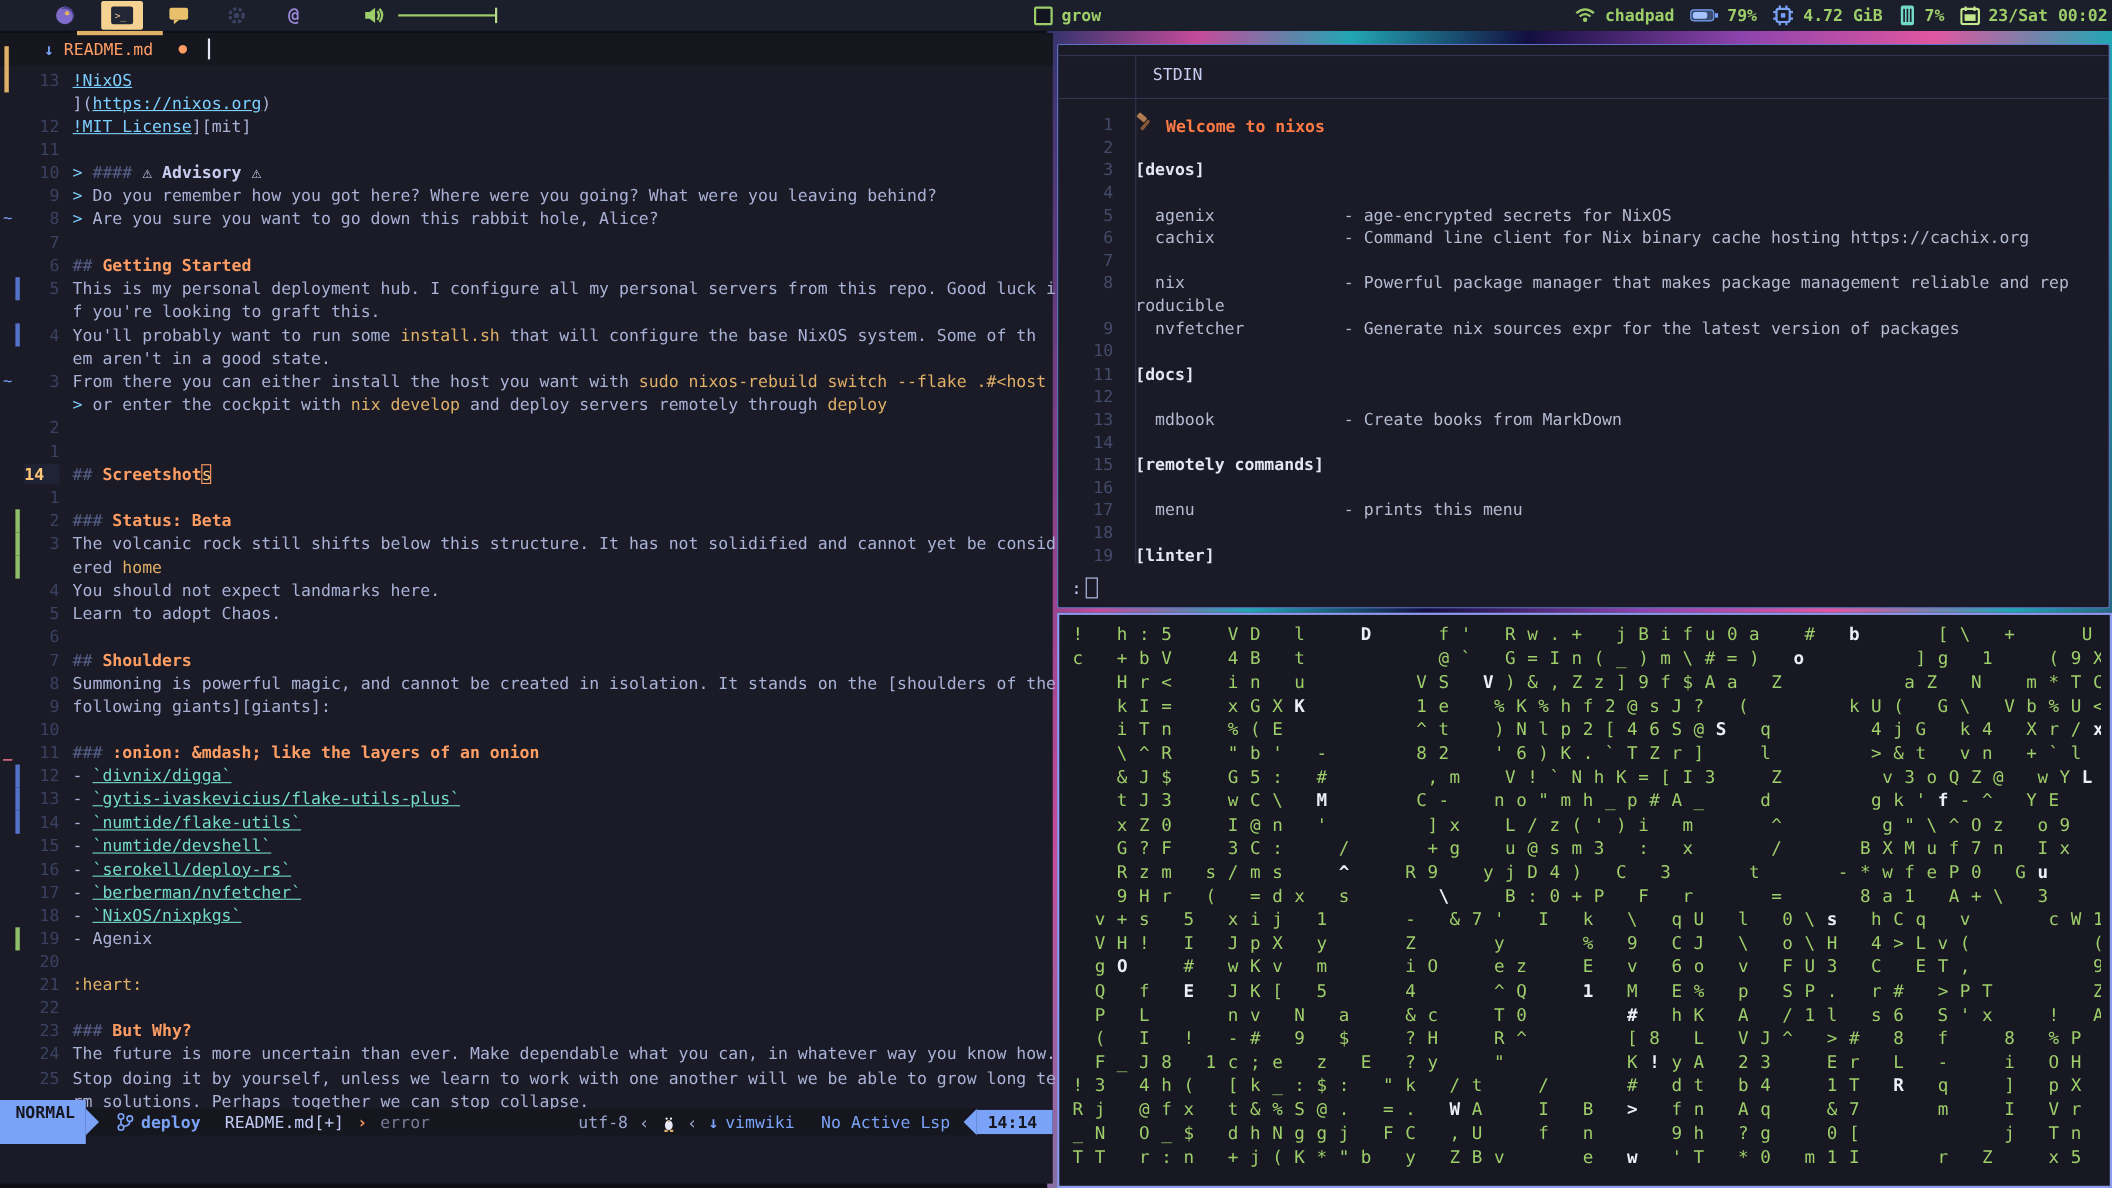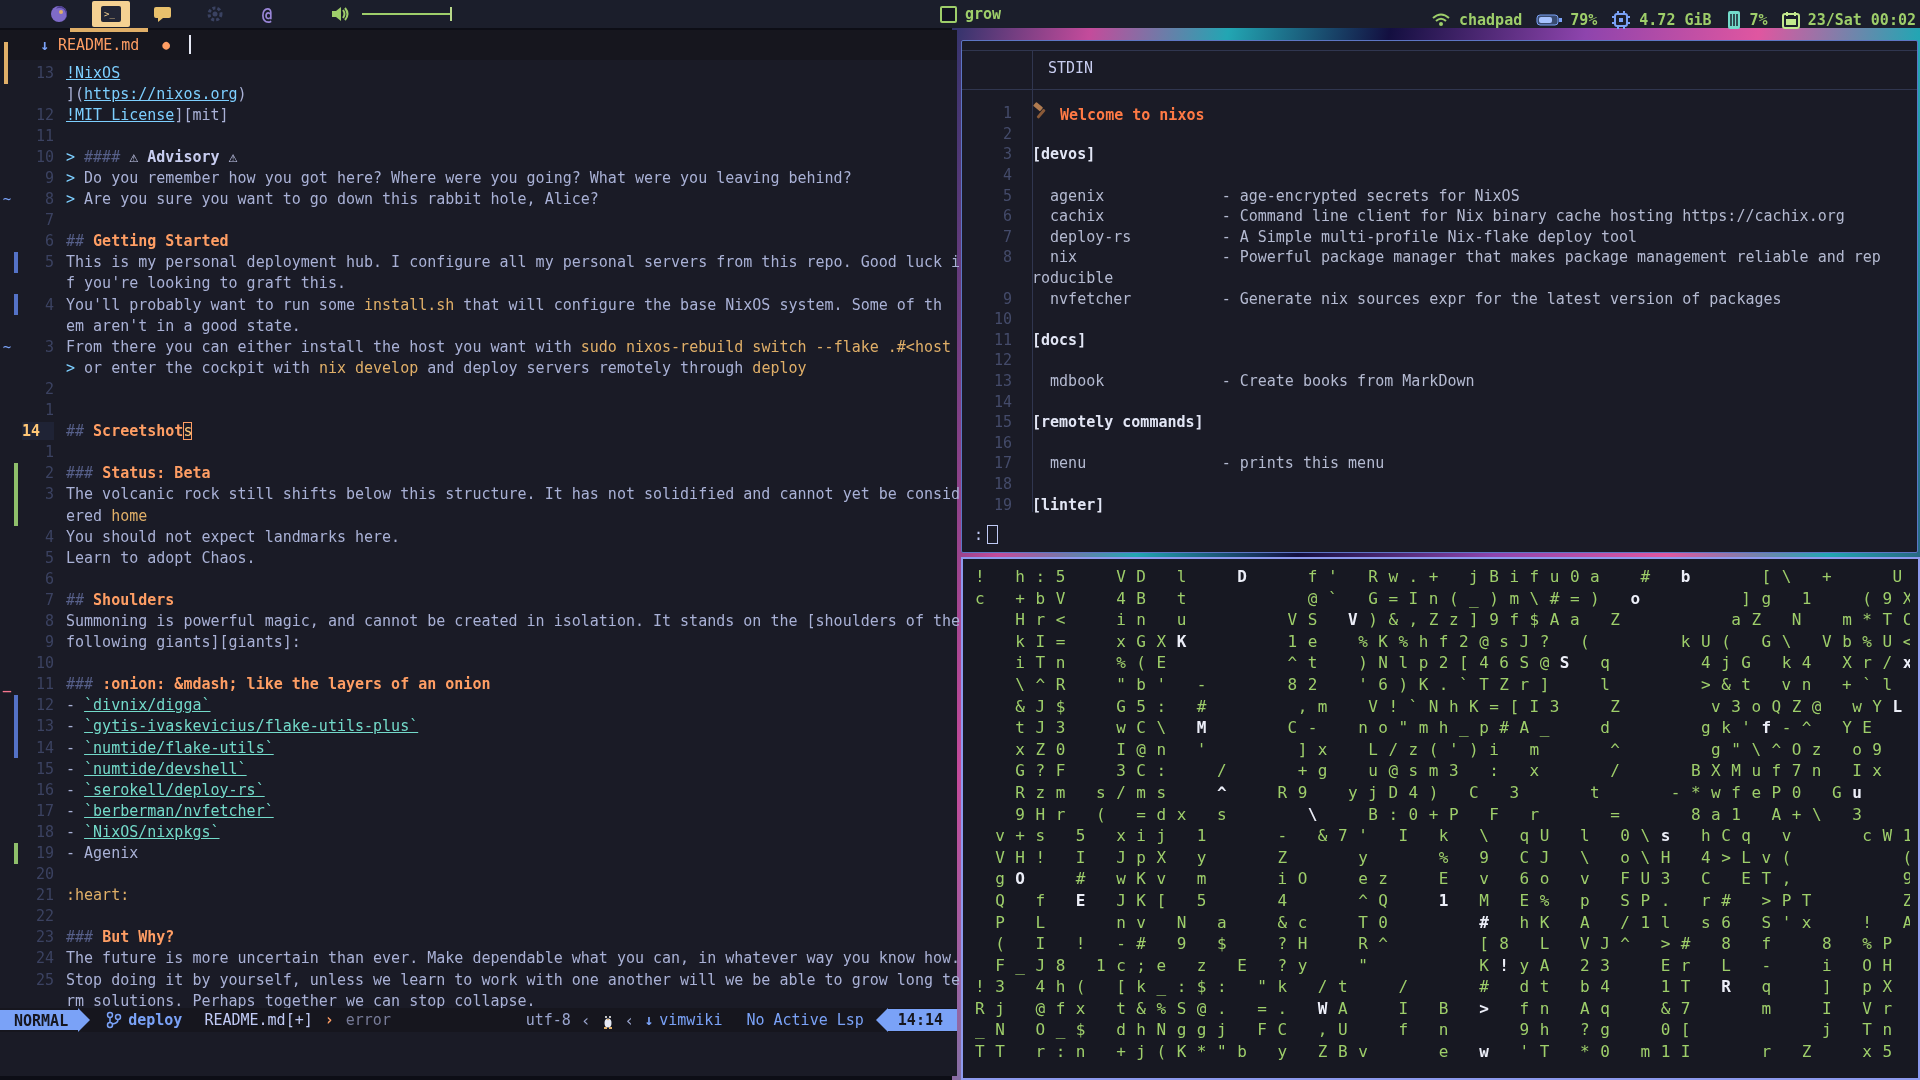--- a/index.html
+++ b/index.html
@@ -10,21 +10,21 @@
           display:flex;align-items:center;z-index:5;}
   .tb-launchers{display:flex;align-items:center;gap:14px;margin-left:40px;}
   .tb-launch{width:38px;height:26px;display:flex;align-items:center;justify-content:center;}
   .tb-launch.active{background:#f5d192;border-radius:2px;}
   .tb-vol{display:flex;align-items:center;gap:10px;margin-left:44px;}
   .vol-track{width:88px;height:2px;background:#9ece6a;position:relative;}
   .vol-handle{position:absolute;right:-2px;top:-6px;width:2px;height:14px;background:#b8d98a;}
   .tb-center{position:absolute;left:940px;top:0;height:28px;display:flex;align-items:center;gap:8px;
              color:#9ece6a;font-size:15px;font-weight:bold;}
   .bash-sq{width:13px;height:13px;border:2px solid #9ece6a;background:#121420;border-radius:2px;}
-  .tb-right{position:absolute;right:4px;top:0;height:40px;display:flex;align-items:center;gap:14px;
+  .tb-right{position:absolute;right:4px;top:0;height:28px;display:flex;align-items:center;gap:14px;
             color:#9ece6a;font-size:15px;font-weight:bold;}
   .tb-item{display:flex;align-items:center;gap:8px;}
   
   #wallpaper{position:absolute;left:952px;top:28px;width:968px;height:1052px;
     background:linear-gradient(100deg,#30336b 0%,#c44b9b 12%,#22a6b3 24%,#130f40 38%,
                #8e44ad 55%,#e056a0 70%,#22a6b3 84%,#2c2c54 100%);z-index:1;}
   
   #editor-win{position:absolute;left:0px;top:30px;width:957px;height:1046px;background:#1a1b26;z-index:2;}
   #tabbar{position:absolute;left:0;top:0;width:100%;height:30px;background:#16161e;}
   #tab-accent{position:absolute;left:70px;top:-2px;width:78px;height:4px;background:#e0af68;}
@@ -47,21 +47,21 @@
   .seg.t{color:#a9b1d6;} .seg.q{color:#7dcfff;} .seg.hm{color:#565f89;}
   .seg.h2,.seg.h3{color:#ff9e64;font-weight:bold;}
   .seg.b{color:#c8cdf0;font-weight:bold;}
   .seg.lk{color:#7dcfff;text-decoration:underline;}
   .seg.lku{color:#73daca;text-decoration:underline;}
   .seg.p{color:#a9b1d6;} .seg.c{color:#e0af68;}
   .seg.cu{color:#ffc777;outline:1px solid #ff9e64;outline-offset:-1px;}
   
   #sline{position:absolute;left:0;top:978px;width:100%;height:24px;background:#16161e;
          display:flex;align-items:center;font-size:15px;}
-  .sl-mode{background:#7aa2f7;color:#16161e;font-weight:bold;padding:2px 10px 0 14px;}
+  .sl-mode{background:#7aa2f7;color:#16161e;font-weight:bold;padding:2px 10px 20px 14px;}
   .sl-modearrow{width:0;height:0;border-top:12px solid transparent;border-bottom:12px solid transparent;
                 border-left:12px solid #7aa2f7;}
   .sl-branch{color:#7aa2f7;font-weight:bold;margin-left:6px;}
   .sl-file{color:#c0caf5;margin-left:22px;}
   .sl-sep{color:#ff9e64;margin:0 12px;font-weight:bold;}
   .sl-diag{color:#787c99;}
   .sl-spacer{flex:1;}
   .sl-enc{color:#9aa5ce;}
   .sl-ang{color:#9aa5ce;margin:0 10px;font-size:16px;}
   .sl-ft-icon{color:#7aa2f7;font-weight:bold;margin-right:6px;}
@@ -304,21 +304,21 @@
   <div id="prows">
       <div class="prow"><span class="pnum">1</span><span class="ptx welcome"><span class="hammer ic"><svg width="18" height="18">
               <rect x="2" y="2" width="9" height="5" rx="1" fill="#b07b50" transform="rotate(40 6 4)"></rect>
               <rect x="8" y="6" width="3" height="11" rx="1" fill="#8a5a38" transform="rotate(40 9 11)"></rect>
             </svg></span><span>Welcome to nixos</span></span></div>
       <div class="prow"><span class="pnum">2</span><span class="ptx cmd"></span></div>
       <div class="prow"><span class="pnum">3</span><span class="ptx sec">[devos]</span></div>
       <div class="prow"><span class="pnum">4</span><span class="ptx cmd"></span></div>
       <div class="prow"><span class="pnum">5</span><span class="ptx cmd">  agenix             - age-encrypted secrets for NixOS</span></div>
       <div class="prow"><span class="pnum">6</span><span class="ptx cmd">  cachix             - Command line client for Nix binary cache hosting https://cachix.org</span></div>
-      <div class="prow"><span class="pnum">7</span><span class="ptx cmd">  deploy-rs          - A Simple multi-profile Nix-flake deploy tool</span></div>
+      <div class="prow"><span class="pnum">7</span></div>
       <div class="prow"><span class="pnum">8</span><span class="ptx cmd">  nix                - Powerful package manager that makes package management reliable and rep</span></div>
       <div class="prow"><span class="pnum"></span><span class="ptx cmd">roducible</span></div>
       <div class="prow"><span class="pnum">9</span><span class="ptx cmd">  nvfetcher          - Generate nix sources expr for the latest version of packages</span></div>
       <div class="prow"><span class="pnum">10</span><span class="ptx cmd"></span></div>
       <div class="prow"><span class="pnum">11</span><span class="ptx sec">[docs]</span></div>
       <div class="prow"><span class="pnum">12</span><span class="ptx cmd"></span></div>
       <div class="prow"><span class="pnum">13</span><span class="ptx cmd">  mdbook             - Create books from MarkDown</span></div>
       <div class="prow"><span class="pnum">14</span><span class="ptx cmd"></span></div>
       <div class="prow"><span class="pnum">15</span><span class="ptx sec">[remotely commands]</span></div>
       <div class="prow"><span class="pnum">16</span><span class="ptx cmd"></span></div>

